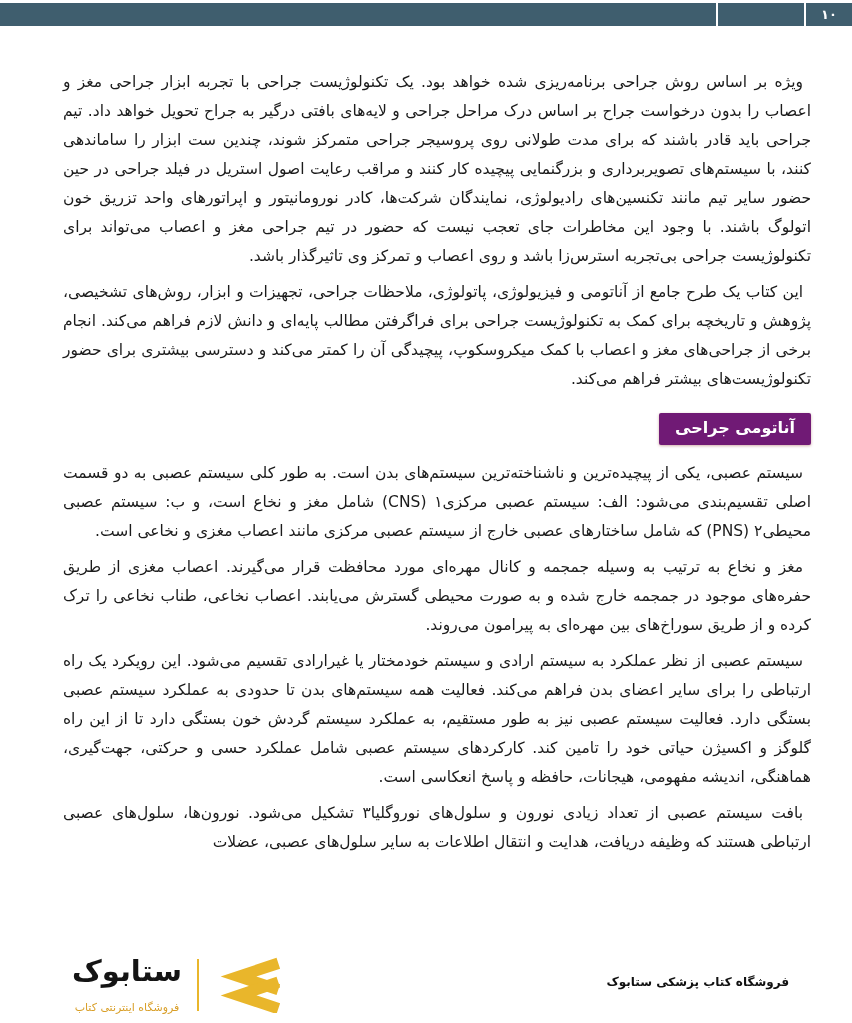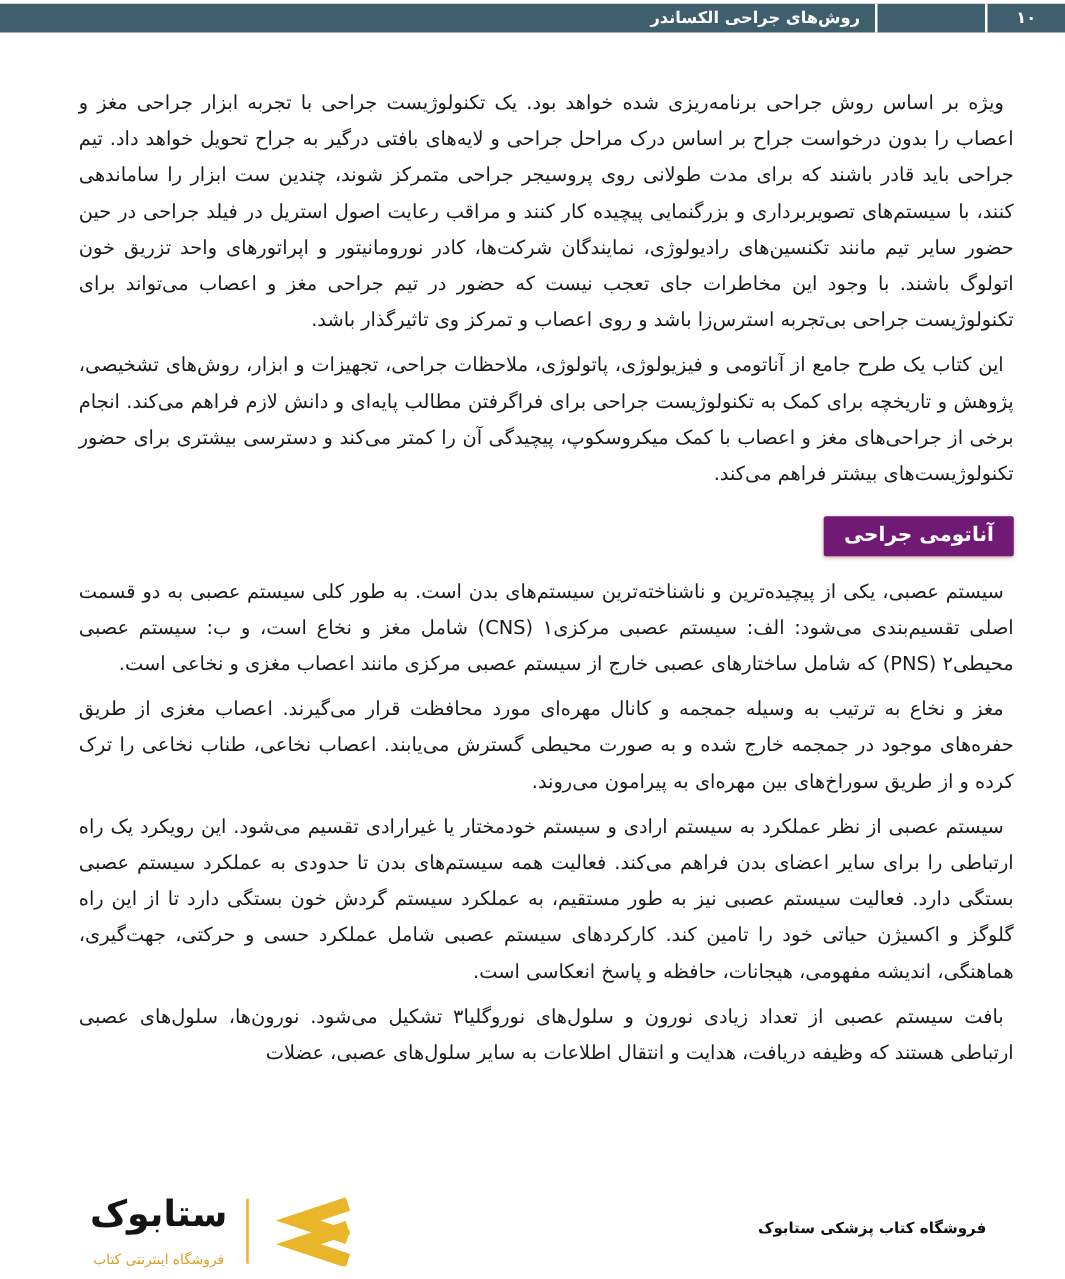--- a/index.html
+++ b/index.html
@@ -2,21 +2,21 @@
 <html lang="fa"><head>
 <meta charset="utf-8">
 <style>
   *{box-sizing:border-box;margin:0;padding:0}
   html,body{width:852px;height:1023px;background:#fff;overflow:hidden}
   body{font-family:"DejaVu Sans",sans-serif}
   .page{position:relative;width:852px;height:1023px;background:#fff}
 
   
   .topbar{margin-top:3px;height:23px;background:#3f5e6e;display:flex;direction:rtl;align-items:stretch}
-  .hnum{width:62px;color:#fff;font-size:13px;font-weight:bold;display:flex;align-items:center;justify-content:center}
+  .hnum{width:46px;color:#fff;font-size:13px;font-weight:bold;display:flex;align-items:center;justify-content:center}
   .hsep{width:2px;background:#fff}
   .hspacer{width:86px}
   .htitle-wrap{flex:1;display:flex;align-items:center;padding-right:12px}
   .htitle{color:#fff;font-size:13px;font-weight:bold;letter-spacing:.2px}
 
   
   .content{direction:rtl;text-align:justify;padding:42px 41px 0 63px;font-size:15.5px;line-height:29px;color:#1b1b1b}
   .para{margin-bottom:7px;text-indent:8px}
   .section-heading{display:inline-block;background:#701a75;color:#fff;font-size:16px;font-weight:bold;
     padding:4px 16px 6px;margin:12px 0 14px;border-radius:2px;box-shadow:0 1px 3px rgba(120,20,10,.35);text-indent:0;line-height:1.4}
@@ -42,23 +42,20 @@
 </head>
 <body>
 
 <div class="page">
 
   <header class="topbar">
     <div class="hnum">۱۰</div>
     <div class="hsep"></div>
     <div class="hspacer"></div>
     <div class="hsep"></div>
-    <div class="htitle-wrap">
-      <span class="htitle">روش‌های جراحی الکساندر</span>
-    </div>
   </header>
 
   <main class="content">
     <p class="para">ویژه بر اساس روش جراحی برنامه‌ریزی شده خواهد بود. یک تکنولوژیست جراحی با تجربه ابزار جراحی مغز و اعصاب را بدون درخواست جراح بر اساس درک مراحل جراحی و لایه‌های بافتی درگیر به جراح تحویل خواهد داد. تیم جراحی باید قادر باشند که برای مدت طولانی روی پروسیجر جراحی متمرکز شوند، چندین ست ابزار را ساماندهی کنند، با سیستم‌های تصویربرداری و بزرگنمایی پیچیده کار کنند و مراقب رعایت اصول استریل در فیلد جراحی در حین حضور سایر تیم مانند تکنسین‌های رادیولوژی، نمایندگان شرکت‌ها، کادر نورومانیتور و اپراتورهای واحد تزریق خون اتولوگ باشند. با وجود این مخاطرات جای تعجب نیست که حضور در تیم جراحی مغز و اعصاب می‌تواند برای تکنولوژیست جراحی بی‌تجربه استرس‌زا باشد و روی اعصاب و تمرکز وی تاثیرگذار باشد.</p>
     <p class="para">این کتاب یک طرح جامع از آناتومی و فیزیولوژی، پاتولوژی، ملاحظات جراحی، تجهیزات و ابزار، روش‌های تشخیصی، پژوهش و تاریخچه برای کمک به تکنولوژیست جراحی برای فراگرفتن مطالب پایه‌ای و دانش لازم فراهم می‌کند. انجام برخی از جراحی‌های مغز و اعصاب با کمک میکروسکوپ، پیچیدگی آن را کمتر می‌کند و دسترسی بیشتری برای حضور تکنولوژیست‌های بیشتر فراهم می‌کند.</p>
 
     <h2 class="section-heading">آناتومی جراحی</h2>
 
     <p class="para">سیستم عصبی، یکی از پیچیده‌ترین و ناشناخته‌ترین سیستم‌های بدن است. به طور کلی سیستم عصبی به دو قسمت اصلی تقسیم‌بندی می‌شود: الف: سیستم عصبی مرکزی۱ (CNS) شامل مغز و نخاع است، و ب: سیستم عصبی محیطی۲ (PNS) که شامل ساختارهای عصبی خارج از سیستم عصبی مرکزی مانند اعصاب مغزی و نخاعی است.</p>
     <p class="para">مغز و نخاع به ترتیب به وسیله جمجمه و کانال مهره‌ای مورد محافظت قرار می‌گیرند. اعصاب مغزی از طریق حفره‌های موجود در جمجمه خارج شده و به صورت محیطی گسترش می‌یابند. اعصاب نخاعی، طناب نخاعی را ترک کرده و از طریق سوراخ‌های بین مهره‌ای به پیرامون می‌روند.</p>

